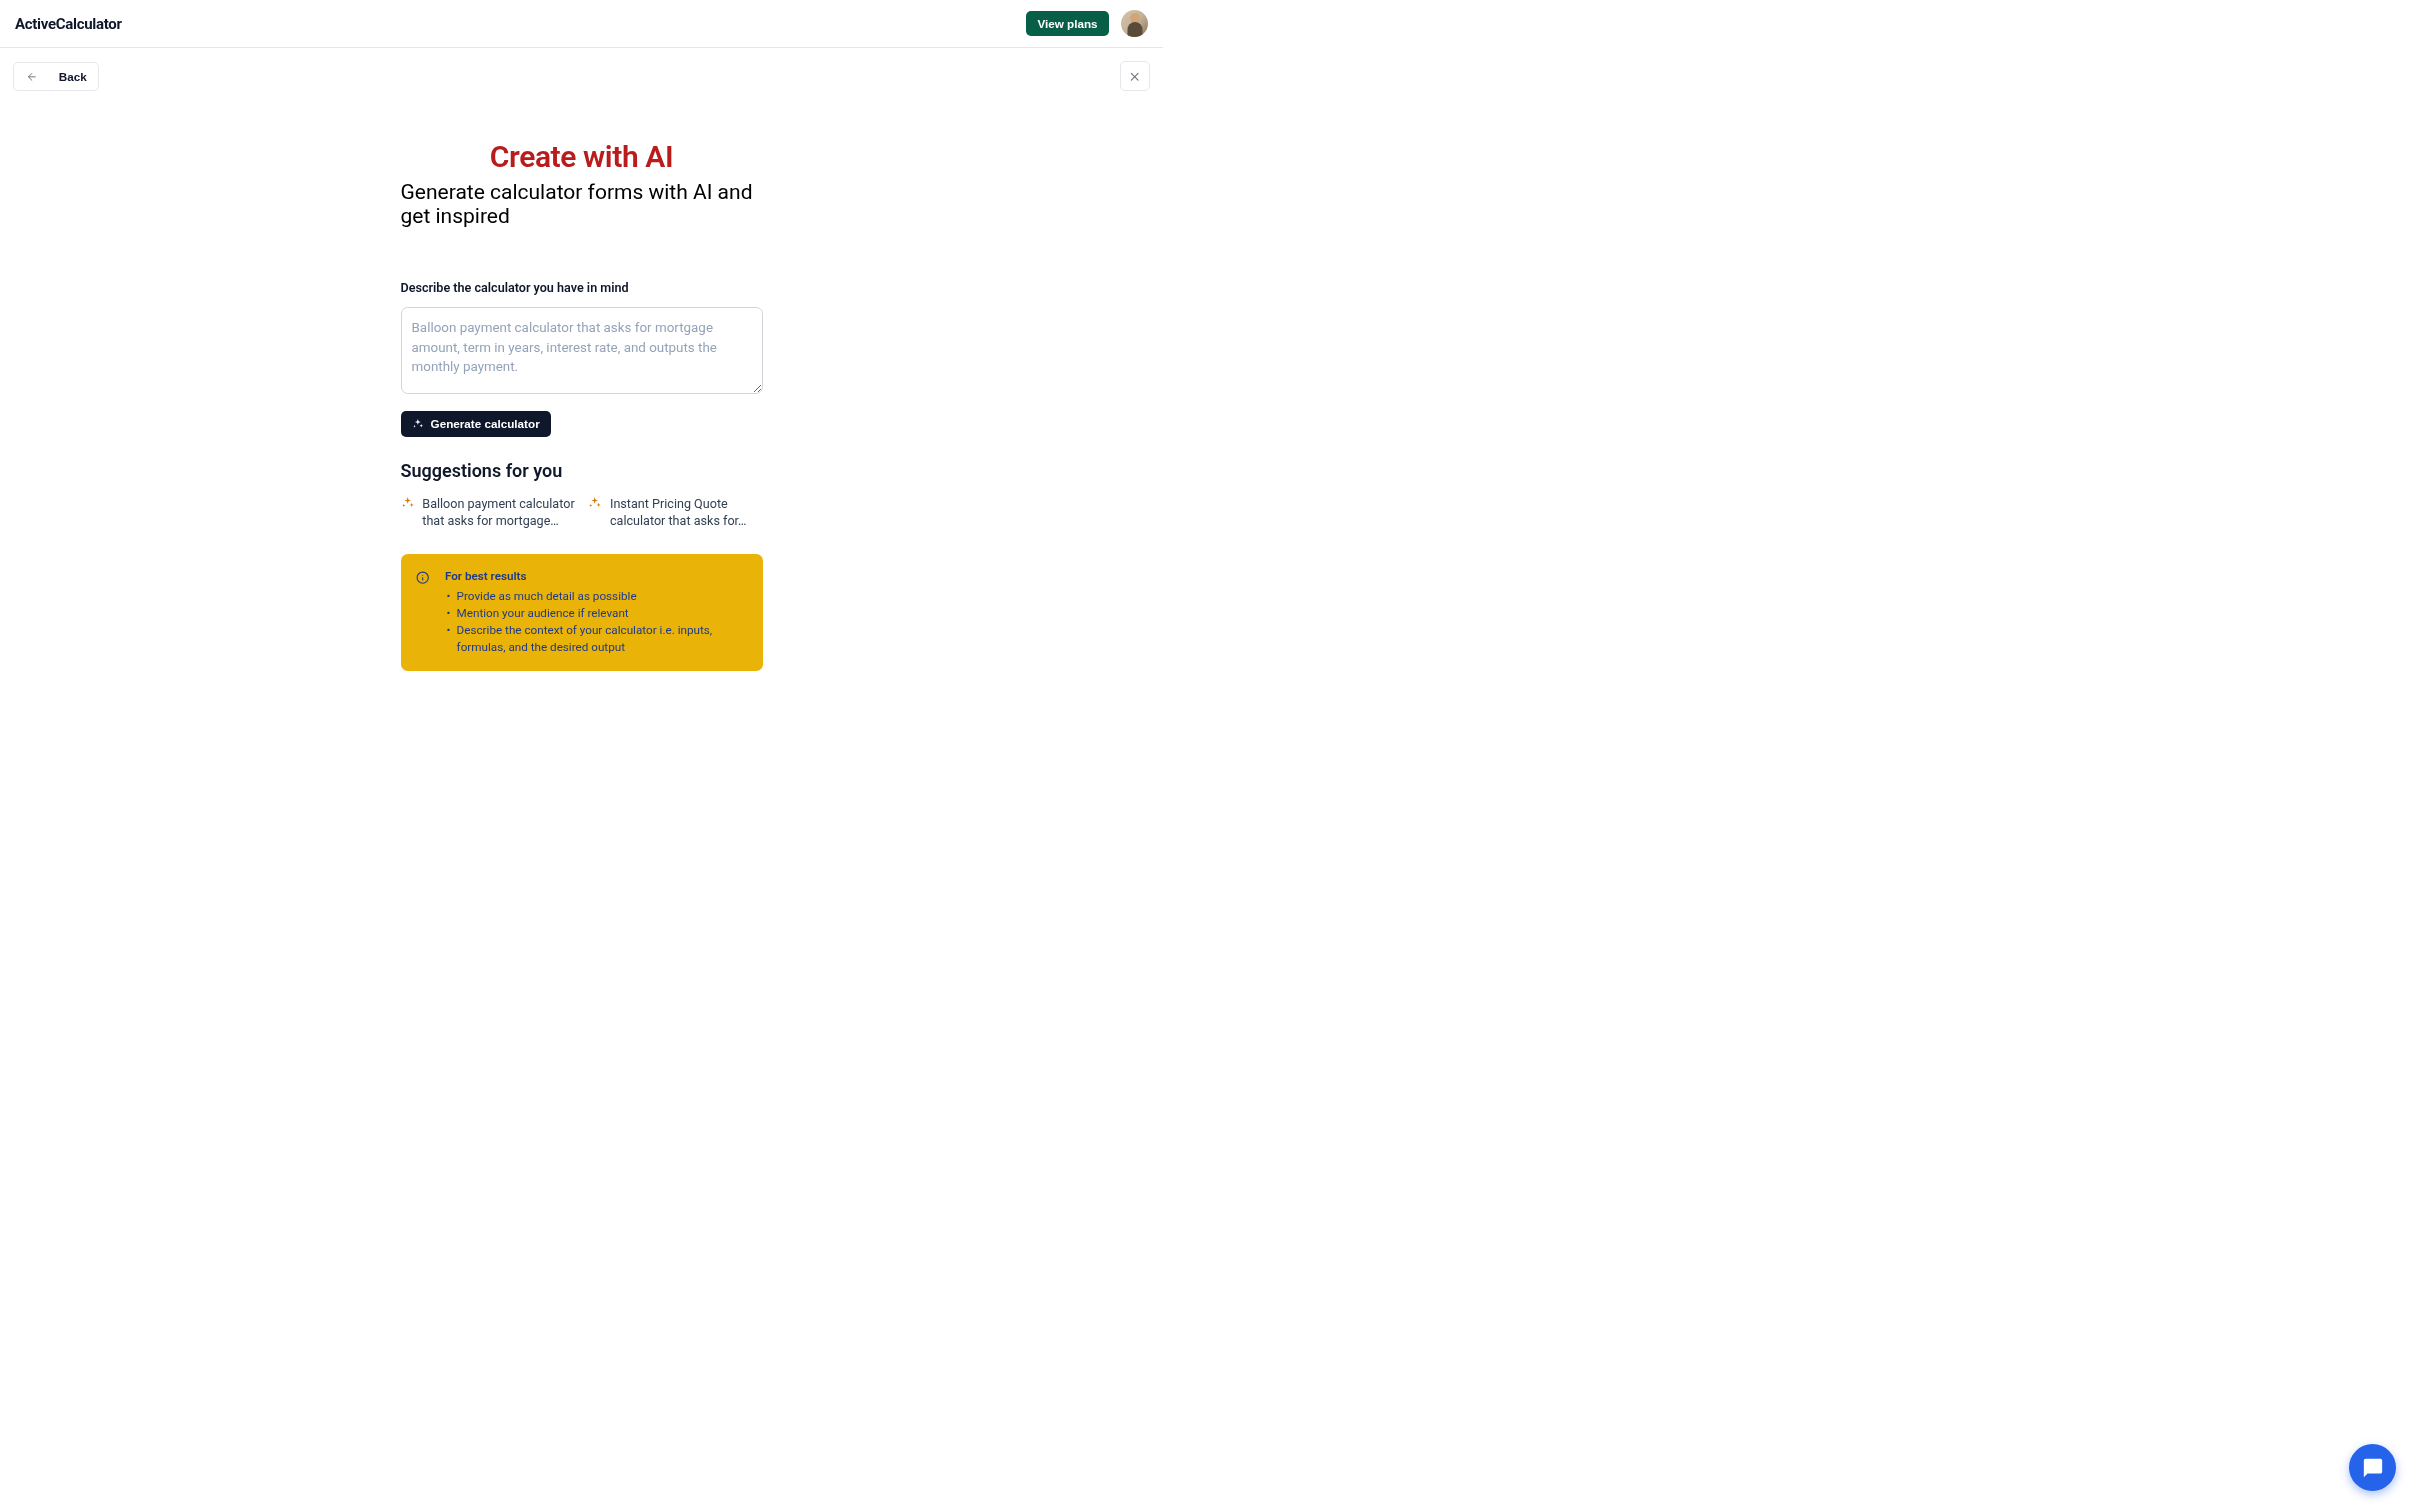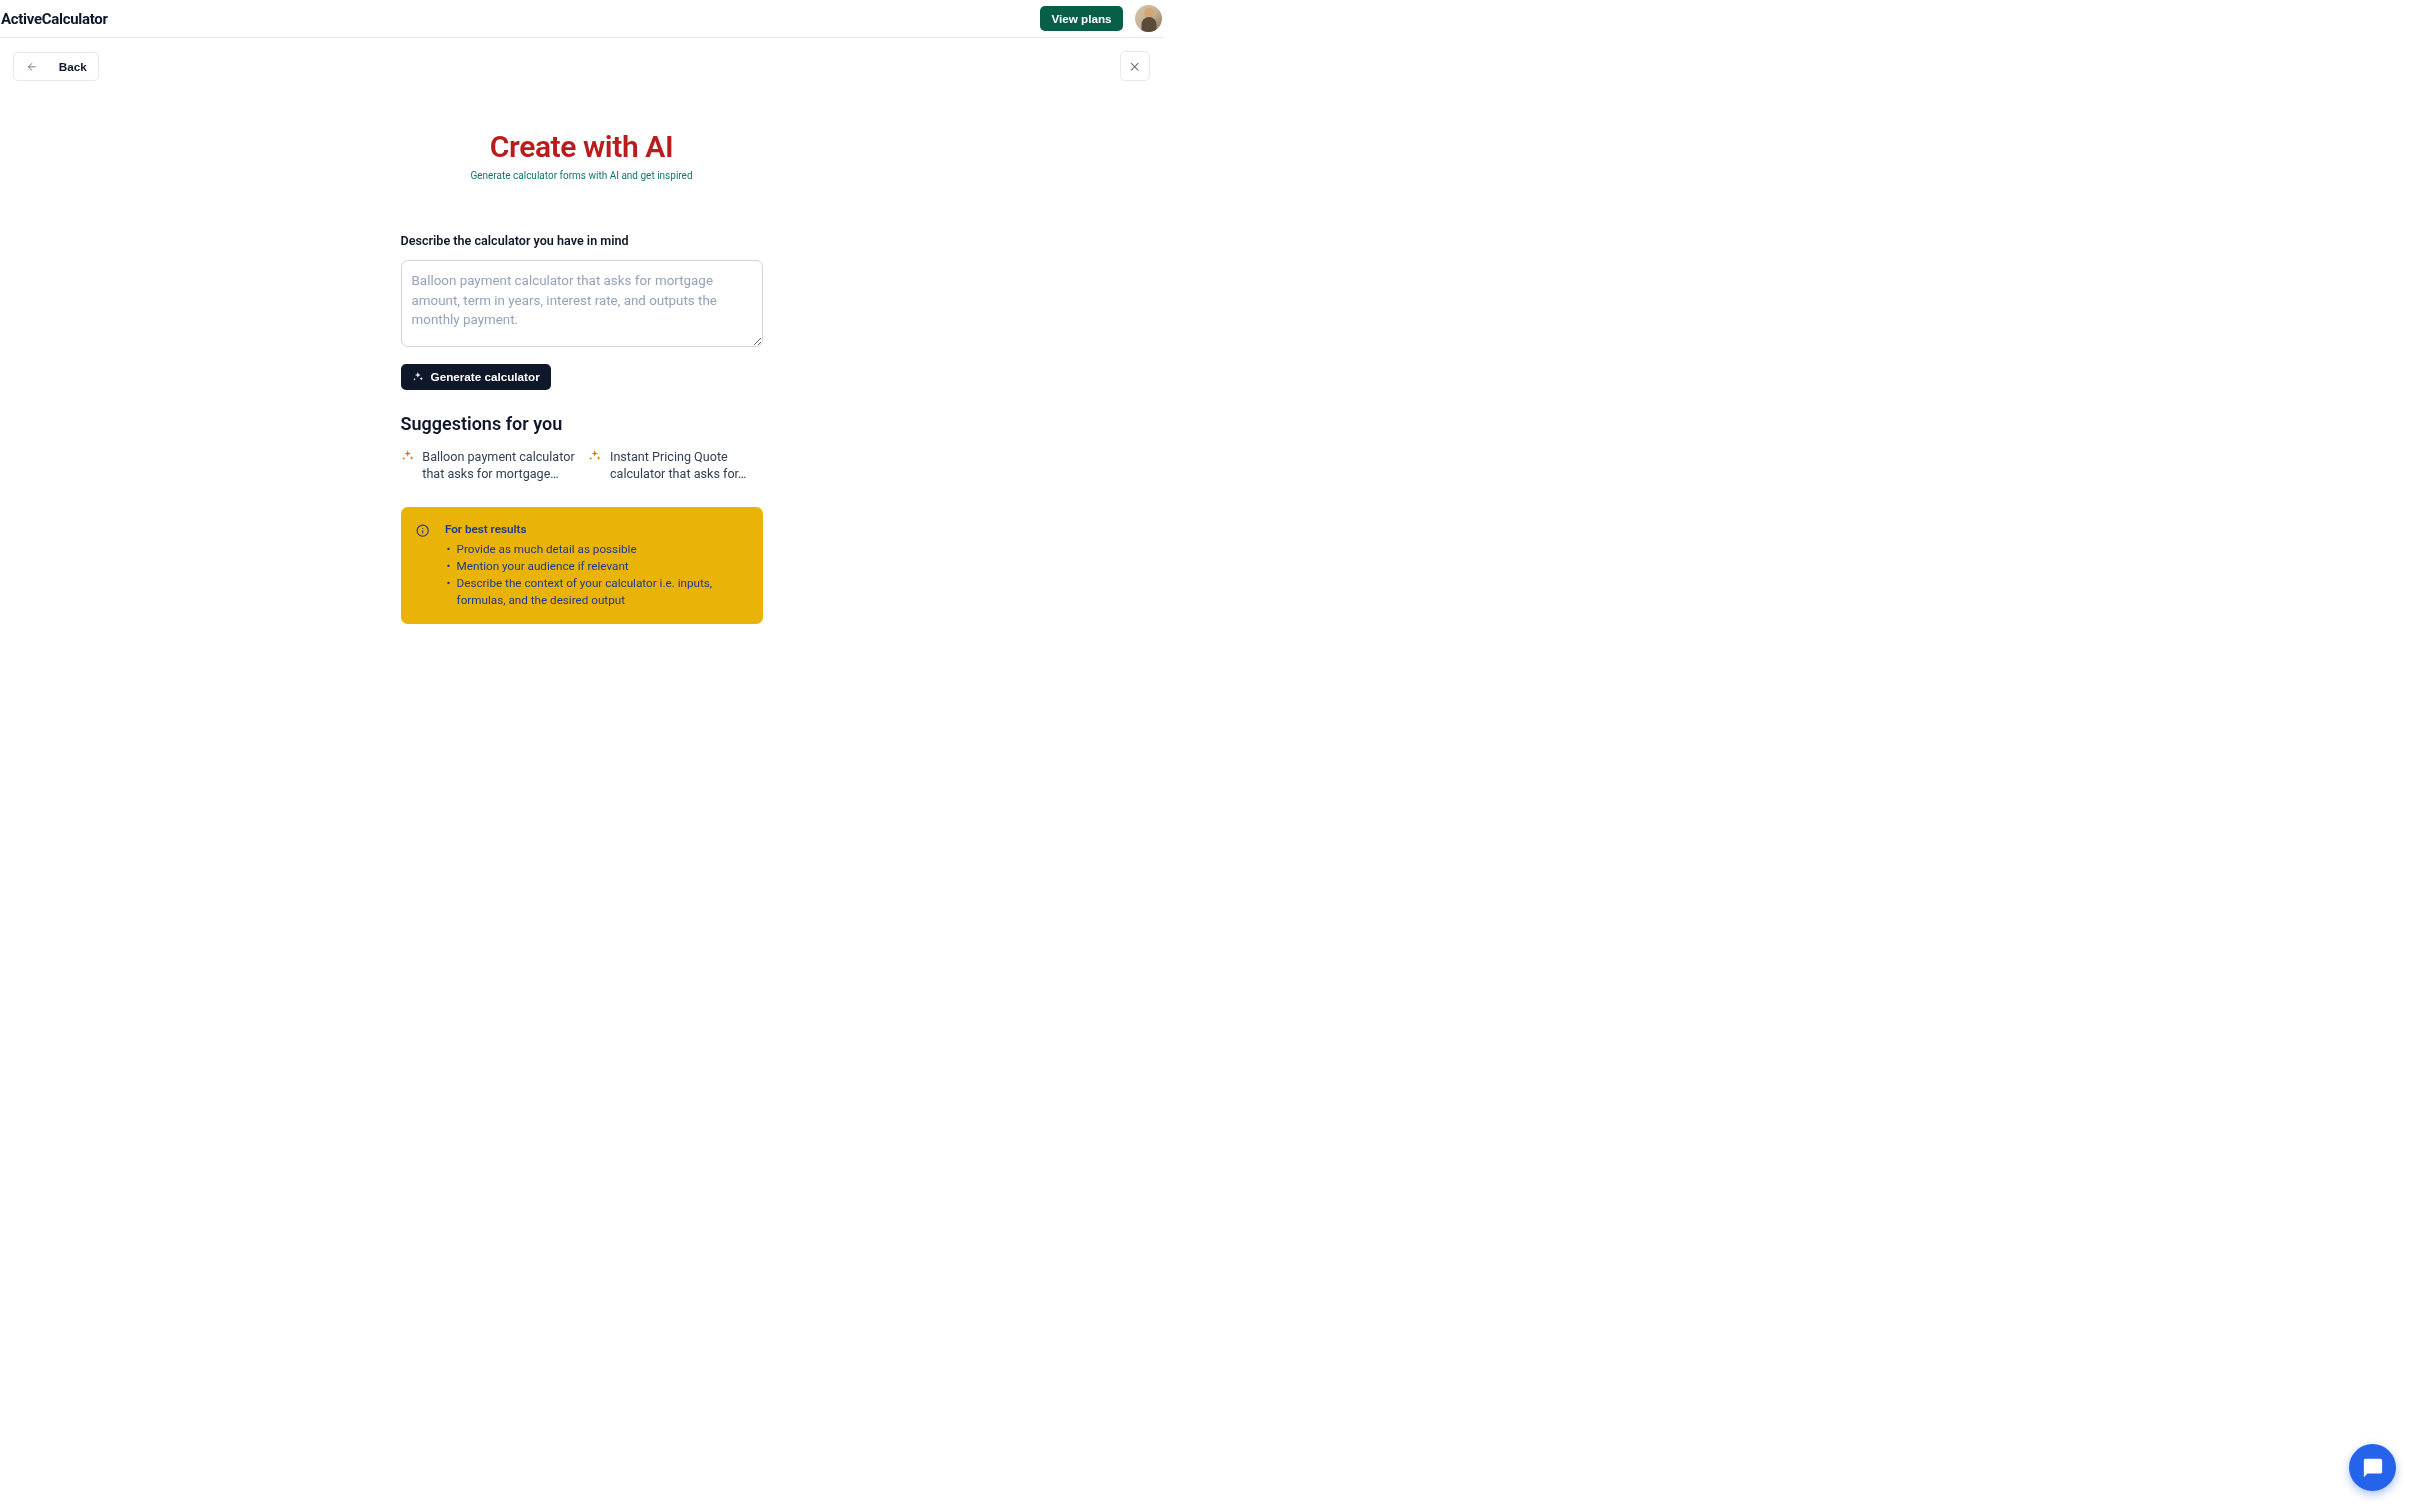--- a/index.html
+++ b/index.html
@@ -16,22 +16,22 @@
       height: 727px;
       overflow: hidden;
       position: relative;
     }
     
     
     .header {
       display: flex;
       align-items: center;
       justify-content: space-between;
-      padding: 0 1px;
-      height: 38px;
+      padding: 0 15px;
+      height: 48px;
       border-bottom: 0.8px solid #e5e7eb;
     }
     
     .logo {
       font-size: 15px;
       font-weight: 700;
       letter-spacing: -0.3px;
       color: #0f172a;
     }
     
@@ -139,23 +139,22 @@
     
     .page-title {
       font-size: 30px;
       font-weight: 600;
       text-align: center;
       letter-spacing: -0.4px;
       color: #b91c1c;
     }
     
     .page-subtitle {
-      font-size: 10px;
-      text-align: center;
-      color: #0f766e;
+      font-size: 21px;
+      color: #000000;
       margin-top: 6.7px;
     }
     
     .form-section {
       margin-top: 52px;
     }
     
     .form-label {
       font-size: 12.6px;
       font-weight: 600;

